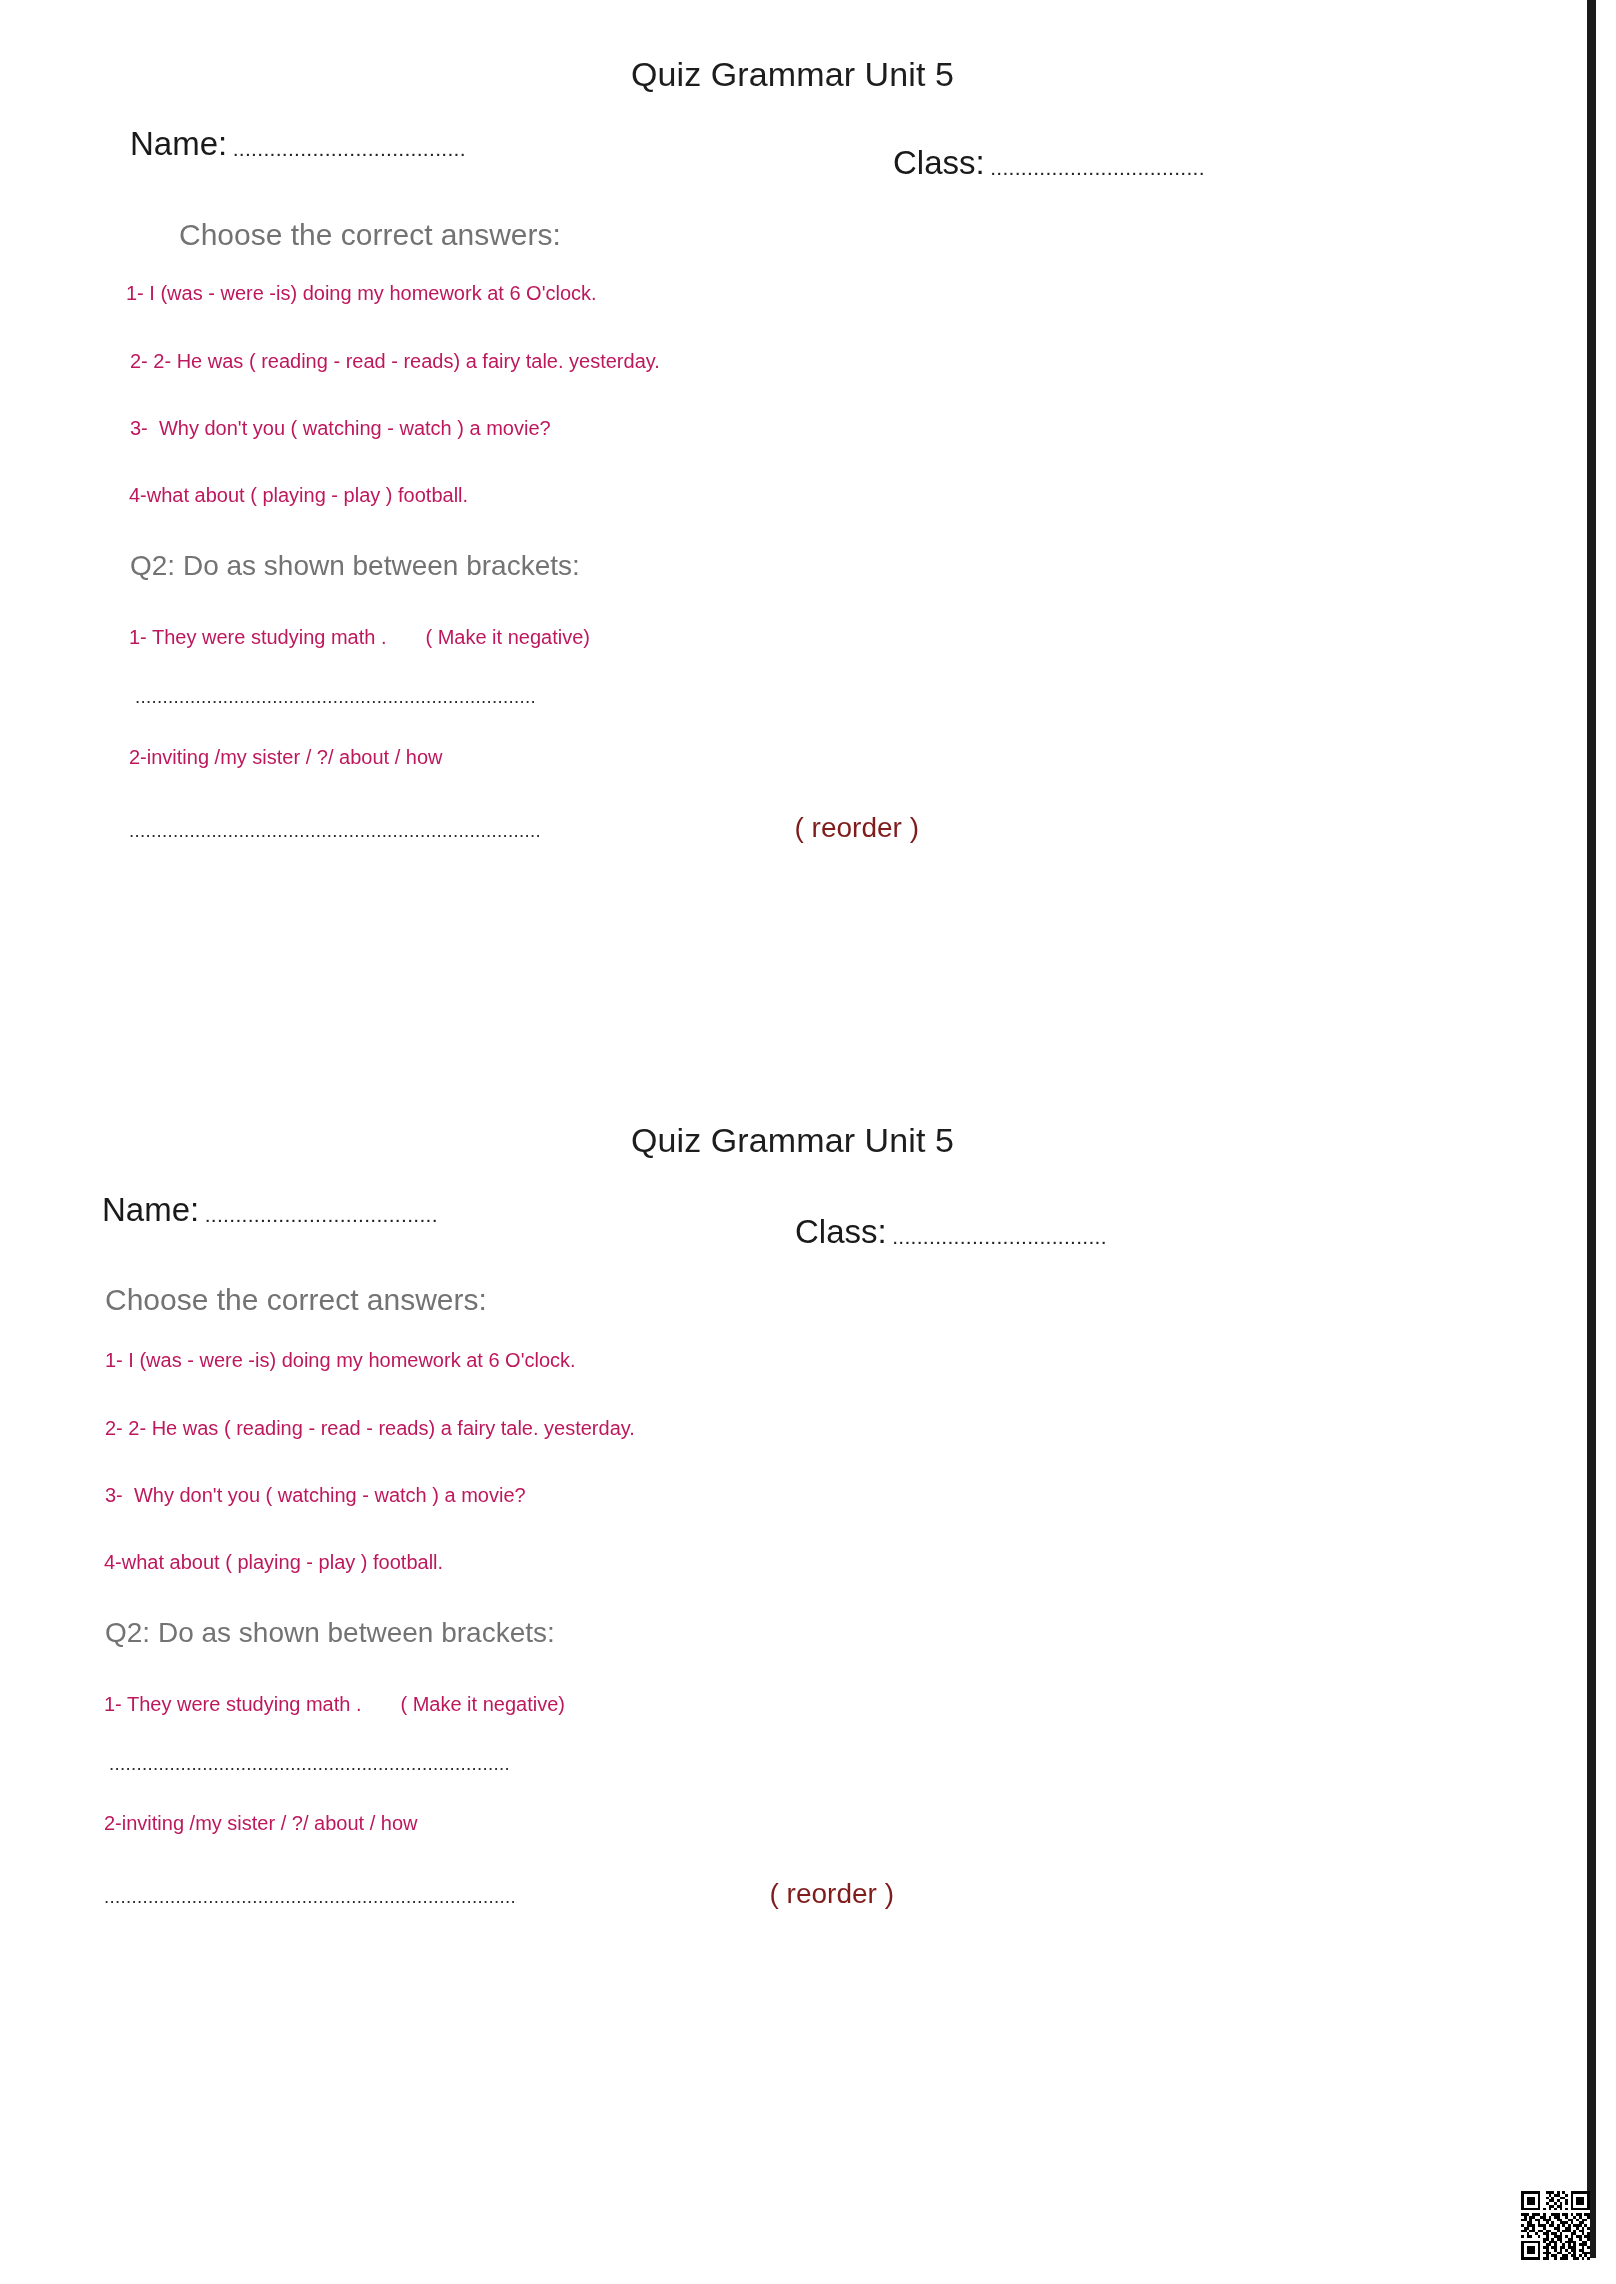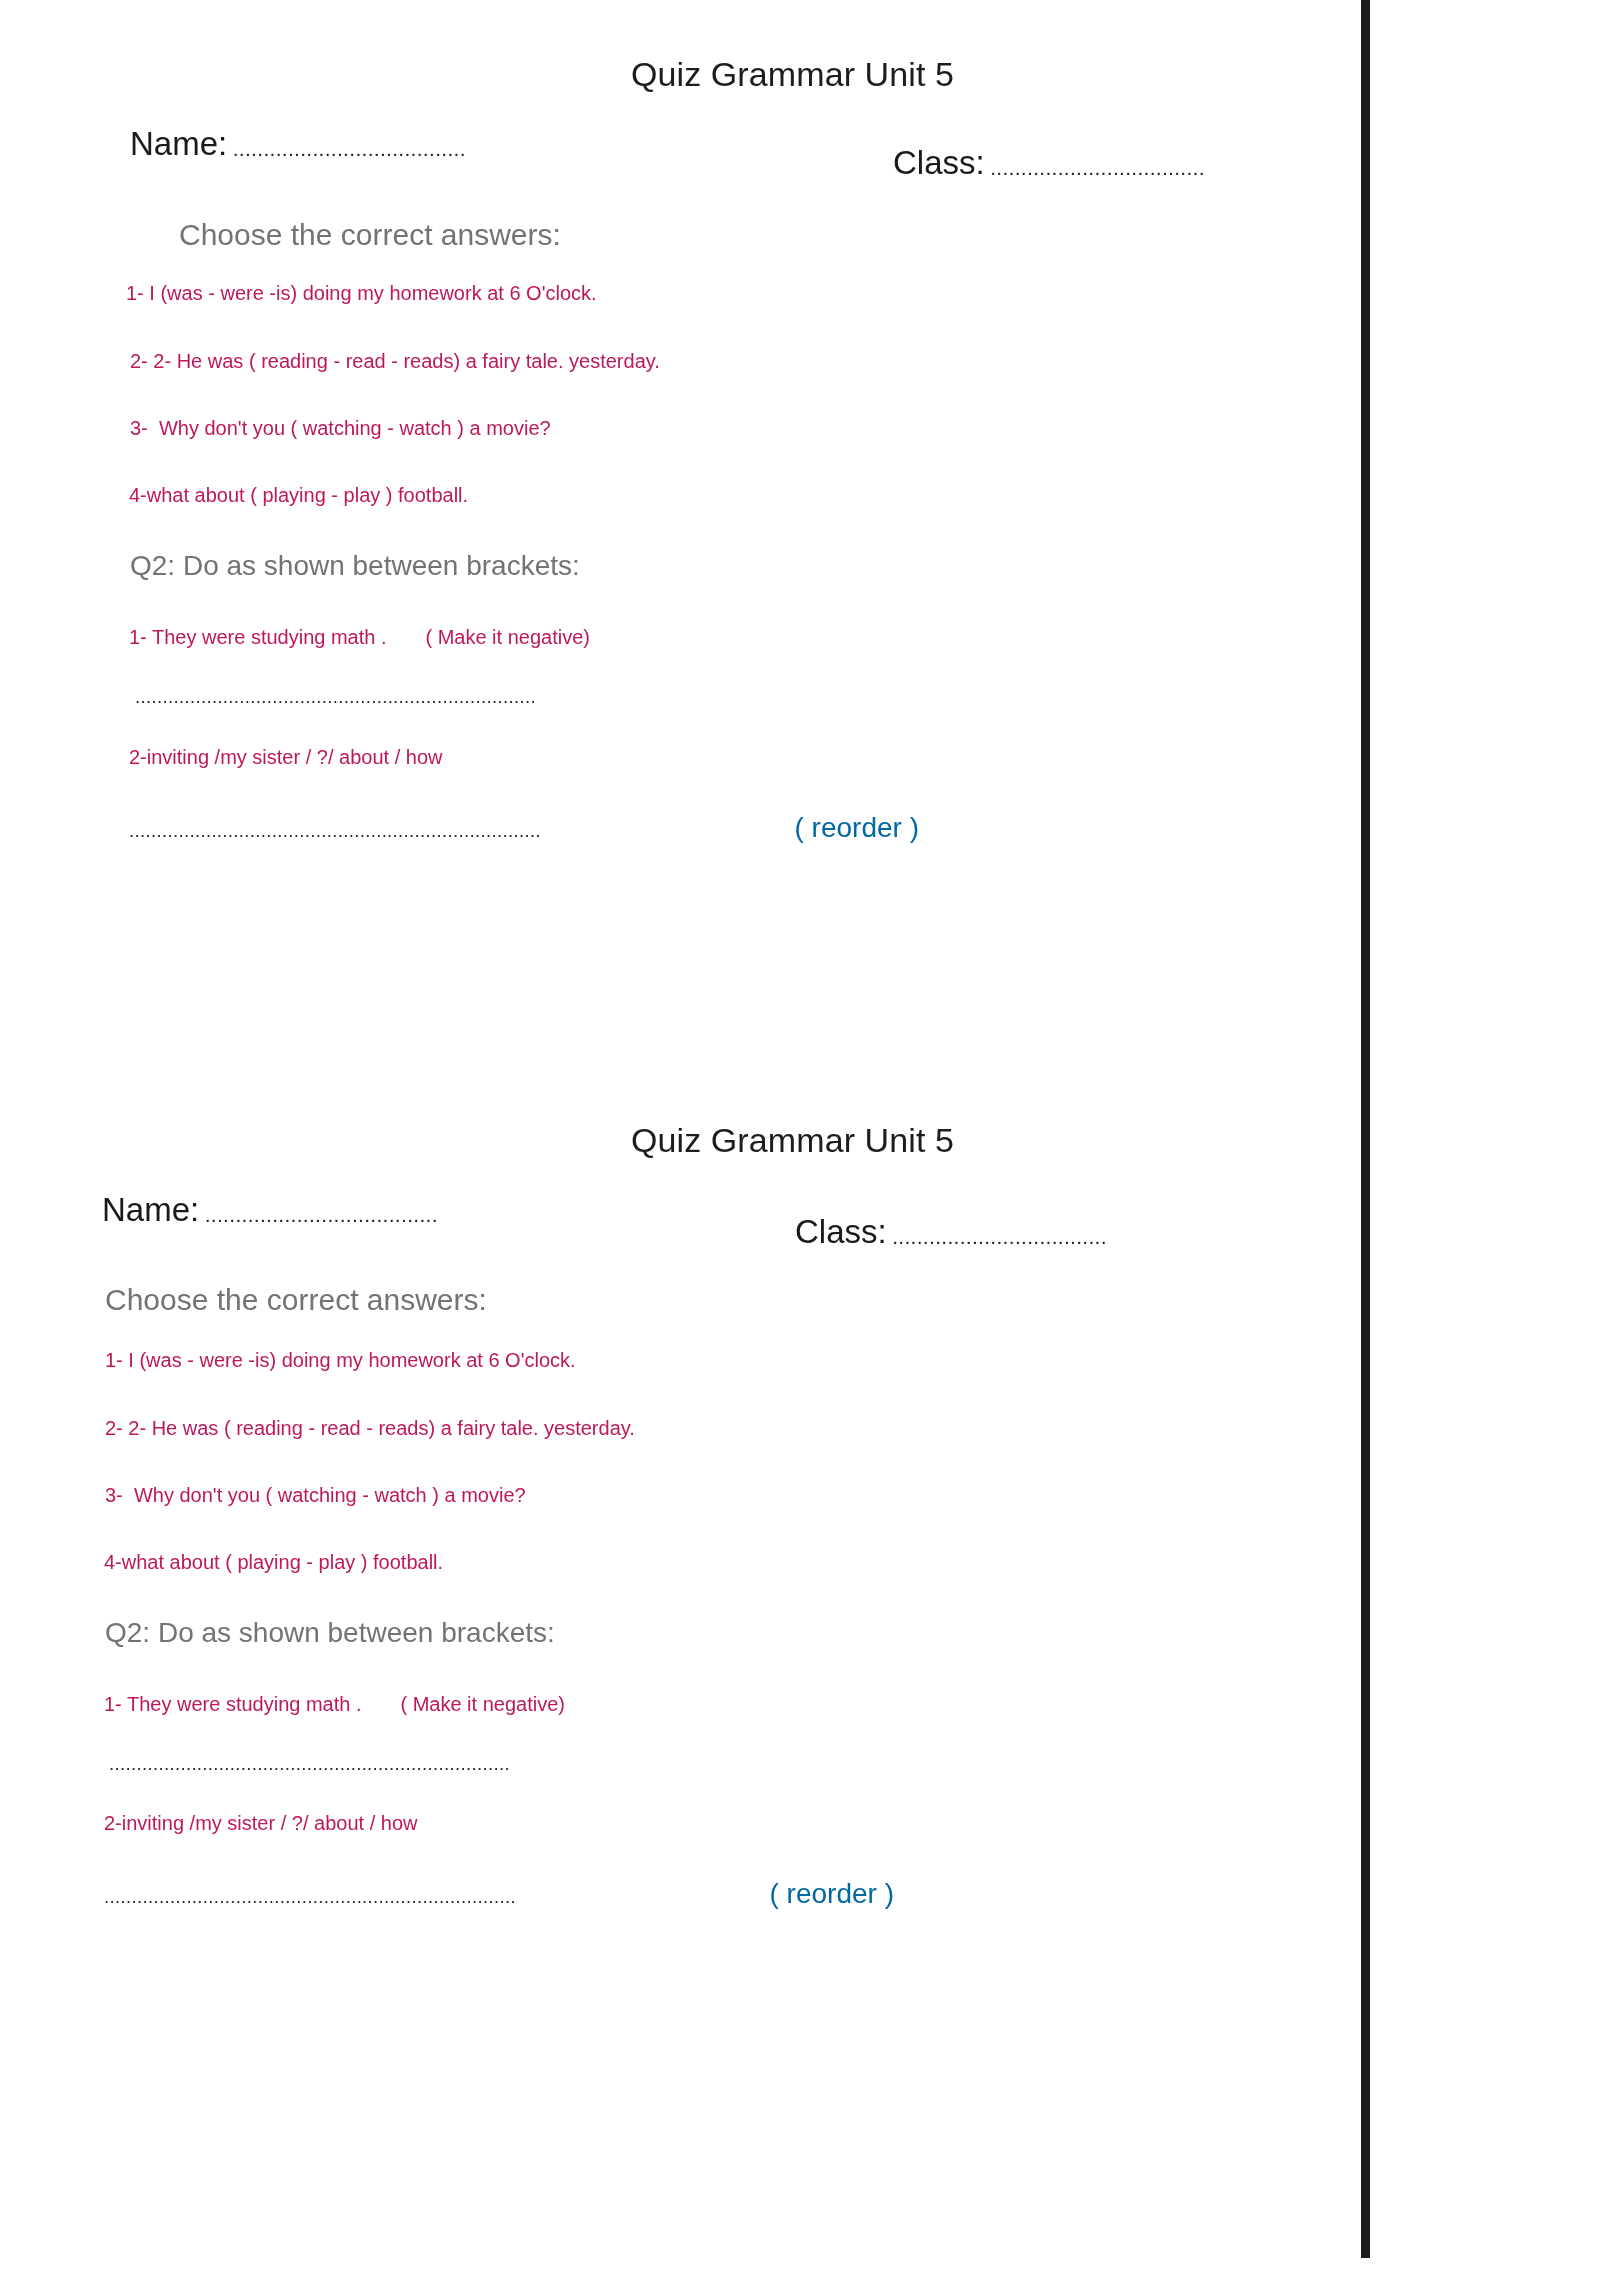--- a/index.html
+++ b/index.html
@@ -2,21 +2,21 @@
 <html style="font-size:11px"><head>
 <meta charset="utf-8">
 <style>
   html, body {
     margin: 0;
     padding: 0;
     background: #ffffff;
   }
   .page {
     position: relative;
-    width: 1370px;
+    width: 1596px;
     height: 2284px;
     background: #ffffff;
     font-family: "Liberation Sans", sans-serif;
     color: #141414;
     overflow: hidden;
   }
   
   .scan-edge-right {
     position: absolute;
     top: 0;
@@ -95,21 +95,21 @@
   .answer-row {
     display: flex;
     align-items: baseline;
     white-space: nowrap;
   }
   .answer-row .answer-leader {
     flex: 0 0 auto;
   }
   .answer-tag {
     font-size: 28px;
-    color: #0369a1;
+    color: #7f1d1d;
     margin-left: 23.5px;
     white-space: pre;
   }
 
   
   .qr {
     position: absolute;
     left: 1521px;
     top: 2191px;
     width: 69px;

